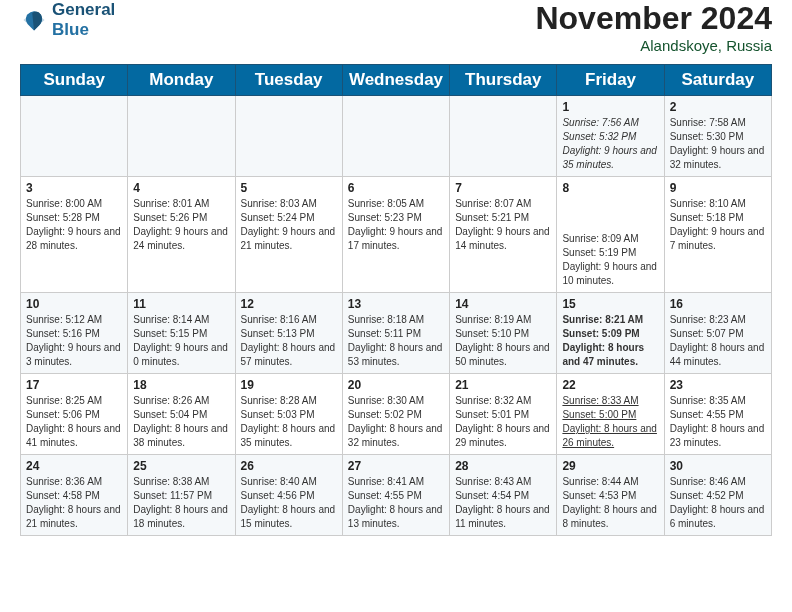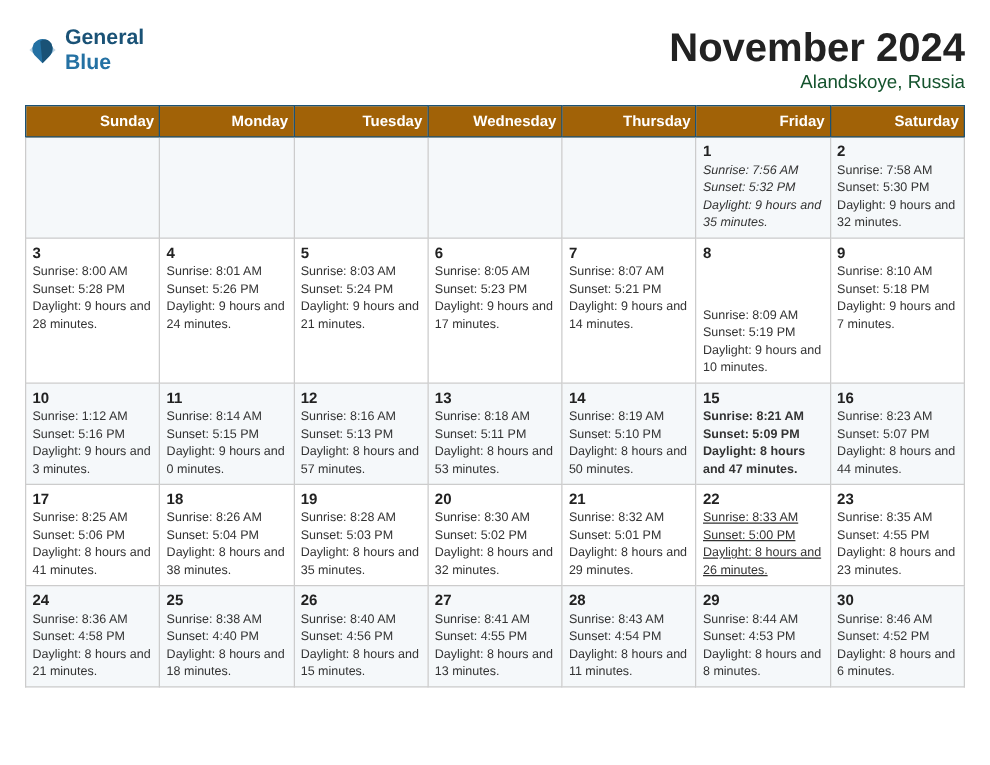--- a/index.html
+++ b/index.html
@@ -5,21 +5,21 @@
     * { box-sizing: border-box; margin: 0; padding: 0; }
     body {
       font-family: Arial, sans-serif;
       background: #fff;
       width: 792px;
       min-height: 612px;
       overflow: hidden;
     }
     .page {
       width: 792px;
-      padding: 20px 20px 16px 20px;
+      padding: 0 20px 16px 20px;
     }
     .header {
       display: flex;
       align-items: flex-start;
       justify-content: space-between;
       margin-bottom: 10px;
     }
     .logo {
       display: flex;
       align-items: center;
@@ -41,26 +41,26 @@
     .location {
       font-size: 15px;
       color: #14532d;
     }
     table {
       width: 100%;
       border-collapse: collapse;
       table-layout: fixed;
     }
     thead tr th {
-      background: #a16207;
+      background: #0369a1;
       color: #fff;
-      font-size: 12px;
+      font-size: 17px;
       font-weight: bold;
       padding: 5px 4px;
-      text-align: right;
+      text-align: center;
       border: 1px solid #1a5276;
     }
     tbody tr td {
       border: 1px solid #ccc;
       vertical-align: top;
       padding: 4px 5px;
       font-size: 10.5px;
       color: #222;
       height: 80px;
     }
@@ -180,21 +180,21 @@
           <td>
             <span class="day-num">9</span>
             <div class="day-info" style="white-space: pre-line;">Sunrise: 8:10 AM
 Sunset: 5:18 PM
 Daylight: 9 hours and 7 minutes.</div>
           </td>
         </tr>
         <tr>
           <td>
             <span class="day-num">10</span>
-            <div class="day-info" style="white-space: pre-line;">Sunrise: 1:12 AM
+            <div class="day-info" style="white-space: pre-line;">Sunrise: 5:12 AM
 Sunset: 5:16 PM
 Daylight: 9 hours and 3 minutes.</div>
           </td>
           <td>
             <span class="day-num">11</span>
             <div class="day-info" style="white-space: pre-line;">Sunrise: 8:14 AM
 Sunset: 5:15 PM
 Daylight: 9 hours and 0 minutes.</div>
           </td>
           <td>
@@ -275,21 +275,21 @@
         <tr>
           <td>
             <span class="day-num">24</span>
             <div class="day-info" style="white-space: pre-line;">Sunrise: 8:36 AM
 Sunset: 4:58 PM
 Daylight: 8 hours and 21 minutes.</div>
           </td>
           <td>
             <span class="day-num">25</span>
             <div class="day-info" style="white-space: pre-line;">Sunrise: 8:38 AM
-Sunset: 4:40 PM
+Sunset: 11:57 PM
 Daylight: 8 hours and 18 minutes.</div>
           </td>
           <td>
             <span class="day-num">26</span>
             <div class="day-info" style="white-space: pre-line;">Sunrise: 8:40 AM
 Sunset: 4:56 PM
 Daylight: 8 hours and 15 minutes.</div>
           </td>
           <td>
             <span class="day-num">27</span>

